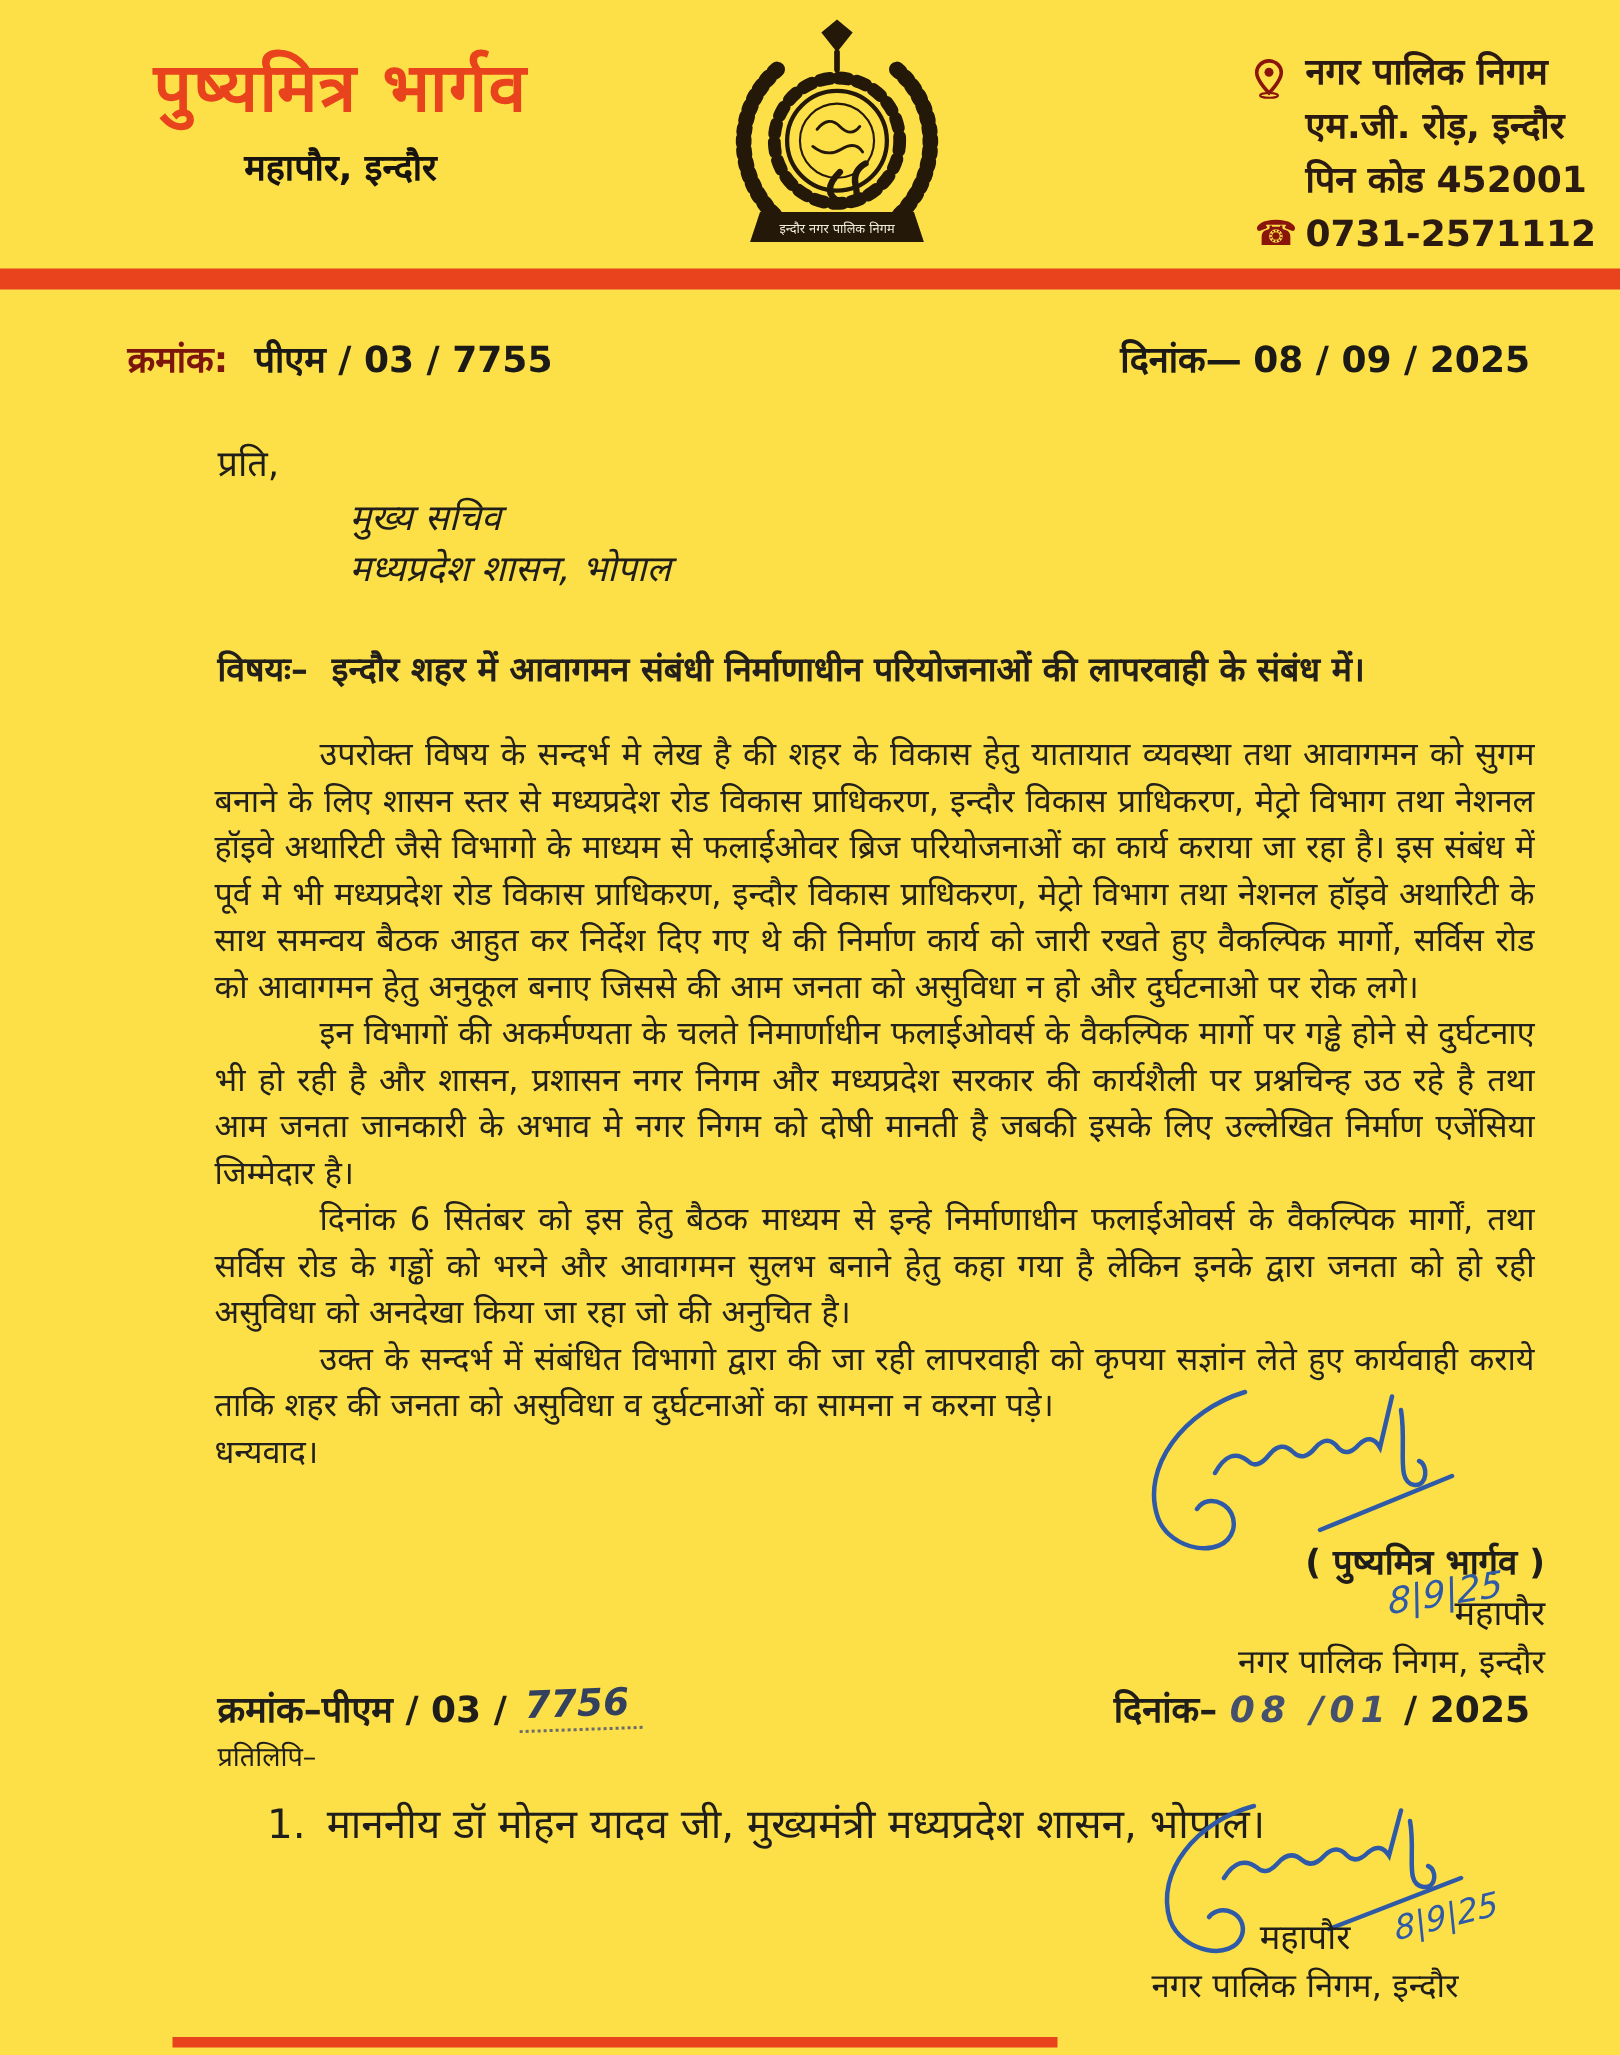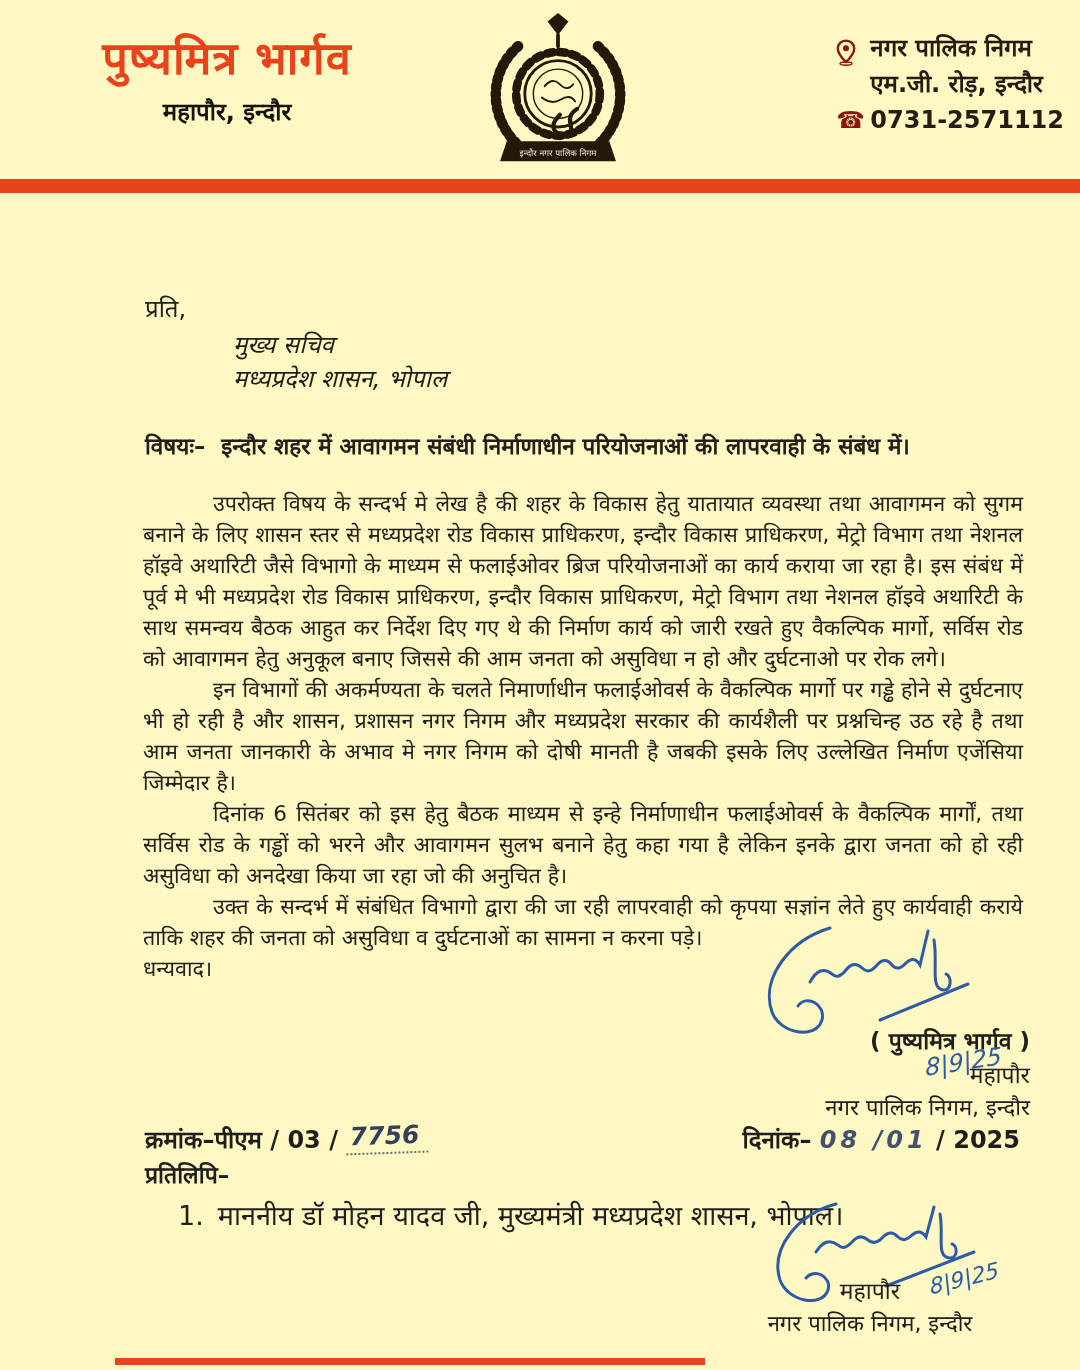--- a/index.html
+++ b/index.html
@@ -1,18 +1,18 @@
 <!DOCTYPE html>
 <html><head>
 <meta charset="utf-8">
 <style>
   html,body { margin:0; padding:0; background:#e9e7e3; }
   .page {
     position:relative; width:1080px; height:1370px; margin:0 auto;
-    background:#fef9c3; overflow:hidden;
+    background:#fde047; overflow:hidden;
     font-family:"DejaVu Sans", sans-serif; color:#201e1b;
   }
   
   .hdr-left { position:absolute; left:62px; top:34px; width:330px; text-align:center; }
   .hdr-name { font-size:45px; font-weight:bold; color:#e8431d; line-height:1.1; letter-spacing:1px; }
   .hdr-role { margin-top:10px; font-size:24px; font-weight:bold; color:#17140f; }
   .emblem { position:absolute; left:482px; top:6px; width:152px; height:168px; }
   .hdr-right { position:absolute; right:16px; top:30px; font-size:24px; font-weight:bold;
                color:#2a1a12; line-height:36px; }
   .hdr-row { display:flex; align-items:flex-end; }
@@ -48,21 +48,21 @@
   .sig-date1 { position:absolute; right:28px; top:128px; font-size:24px; transform:rotate(-9deg) skewX(-8deg); }
   .sig-date2 { position:absolute; right:40px; top:68px; font-size:22px; transform:rotate(-14deg) skewX(-8deg); }
   .sig2 .sig-role { margin-top:-34px; text-align:center; }
   
   .footrow { position:absolute; left:145px; top:1122px; width:875px; display:flex;
              justify-content:space-between; font-size:24px; font-weight:bold; }
   .foot-ref-hand { color:#33415e; font-style:italic; font-weight:bold; font-size:25px;
                    border-bottom:2px dotted #6b6b6b; padding:0 8px 2px 4px;
                    display:inline-block; transform:rotate(-2deg) translateY(-4px); }
   .foot-date-hand { color:#44506e; font-style:italic; letter-spacing:4px; }
-  .copies { position:absolute; left:145px; top:1158px; font-size:23px; font-weight:bold; }
+  .copies { position:absolute; left:145px; top:1158px; font-size:18px; font-weight:normal; }
   .copy-item { position:absolute; left:178px; top:1196px; width:760px; font-size:27px; }
   .copy-num { margin-right:14px; }
   .bottom-line { position:absolute; left:115px; top:1358px; width:590px; height:7px; background:#e8431d; }
 </style>
 </head>
 <body>
 
 <div class="page">
 
   <div class="hdr-left">
@@ -97,27 +97,41 @@
           <ellipse cx="10" cy="24.6" rx="6" ry="1.6" fill="none" stroke="#8a150a" stroke-width="1.4"></ellipse>
         </svg>
       </span>
       <span>नगर पालिक निगम</span>
     </div>
     <div class="hdr-row">
       <span class="hdr-ico"></span>
       <span>एम.जी. रोड़, इन्दौर</span>
     </div>
     <div class="hdr-row">
+      <span class="hdr-ico"></span>
+      <span>पिन कोड 452001</span>
+    </div>
+    <div class="hdr-row">
       <span class="hdr-ico phone-glyph">☎</span>
       <span>0731-2571112</span>
     </div>
   </div>
 
   <div class="accent-bar"></div>
 
+  <div class="refrow">
+    <div>
+      <span class="ref-label">क्रमांक:</span>
+      <span class="ref-value">पीएम / 03 / 7755</span>
+    </div>
+    <div>
+      <span class="date-label">दिनांक—</span>
+      <span class="date-value">08 / 09 / 2025</span>
+    </div>
+  </div>
 
   <div class="recipient">
     <div>प्रति,</div>
     <div class="indent" style="margin-top:2px">मुख्य सचिव</div>
     <div class="indent">मध्यप्रदेश शासन, भोपाल</div>
   </div>
 
   <div class="subject">
     <span class="subject-label">विषयः–</span><span>इन्दौर शहर में आवागमन संबंधी निर्माणाधीन परियोजनाओं की लापरवाही के संबंध में।</span>
   </div>

